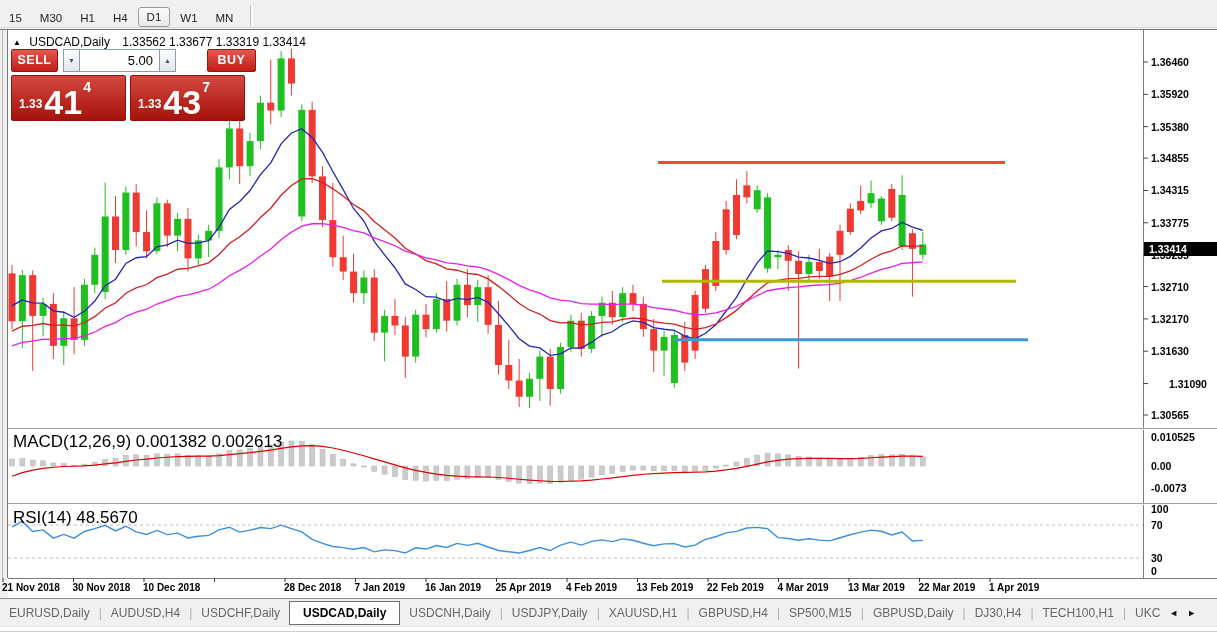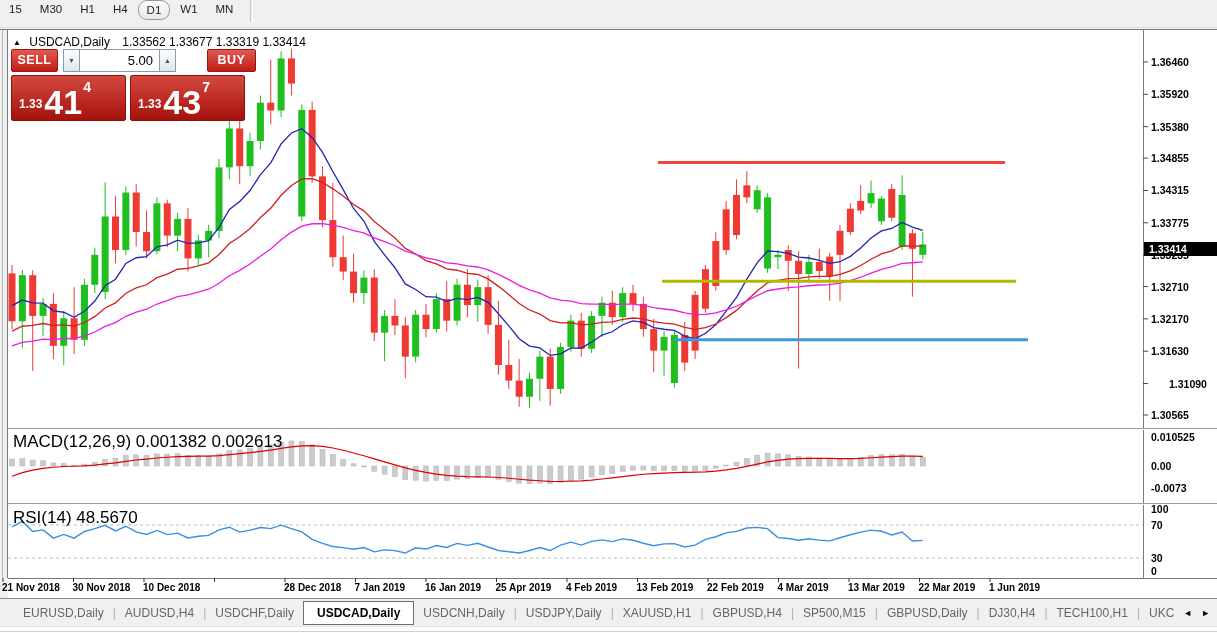--- a/index.html
+++ b/index.html
@@ -1,23 +1,23 @@
 <!DOCTYPE html>
 <html><head>
 <meta charset="utf-8">
 <style>
   html,body{margin:0;padding:0}
   body{position:relative;width:1217px;height:633px;overflow:hidden;background:#f0f0f0;
        font-family:"Liberation Sans",sans-serif;-webkit-font-smoothing:antialiased}
   .abs{position:absolute}
   
-  #toolbar{left:0;top:0;width:1217px;height:27px;background:#f0f0f0;display:flex;align-items:flex-start;
+  #toolbar{left:0;top:0;width:1217px;height:27px;background:#f0f0f0;display:flex;align-items:flex-end;
            font-size:11.5px;color:#222;z-index:20;border-bottom:1px solid #dcdcdc}
   .tf{padding:3px 8px;margin:0 1px;cursor:default}
-  .tf-active{border:1px solid #9a9a9a;background:linear-gradient(#fbfbfb,#e9e9e9);border-radius:9px}
+  .tf-active{border:1px solid #9a9a9a;background:linear-gradient(#fbfbfb,#e9e9e9);border-radius:3px}
   .tb-sep{width:1px;height:22px;border-left:1px solid #c6c6c6;border-right:1px solid #ffffff;margin-left:8px}
   .hline{left:0;width:1217px;height:1px;z-index:4}
   .vline{top:30px;width:1px;height:548px;z-index:4}
   
   #chartbg{left:8px;top:30px;width:1209px;height:568px;background:#fff;z-index:0}
   #title{left:13px;top:35px;z-index:10;font-size:12px;color:#000;white-space:nowrap}
   #title .arrow{font-size:8px;position:relative;top:-1px}
   #title .sym{margin-left:5px}
   #title .ohlc{margin-left:9px}
   
@@ -42,21 +42,21 @@
   
   .axlab{position:absolute;left:1151px;font:700 10.5px "Liberation Sans",sans-serif;color:#000;z-index:10;white-space:nowrap}
   .sublab{position:absolute;left:1151px;font:700 10.5px "Liberation Sans",sans-serif;color:#000;z-index:10;white-space:nowrap}
   #curprice{left:1144px;width:69px;height:14px;background:#000;color:#fff;font:700 10.5px "Liberation Sans",sans-serif;
             line-height:14px;padding-left:5px;z-index:11}
   .panelab{position:absolute;left:13px;font-size:17px;color:#000;z-index:10;white-space:nowrap}
   .datelab{position:absolute;top:582px;font:700 10px "Liberation Sans",sans-serif;color:#000;z-index:10;white-space:nowrap}
   
   #tabsep{left:0;top:598px;width:1217px;height:1px;background:#8a8a8a;z-index:6}
   #tabbar{left:0;top:599px;width:1026px;height:27px;background:#f0f0f0;display:flex;align-items:center;
-          font-size:12px;color:#666;z-index:20;padding-left:14px;box-sizing:border-box}
+          font-size:12px;color:#666;z-index:20;box-sizing:border-box}
   .tab{padding:0 9px;cursor:pointer;white-space:nowrap}
   .tab-active{background:#fff;border:1px solid #6e6e6e;color:#000;font-weight:700;padding:4px 13px;cursor:default}
   .tdiv{color:#b0b0b0}
   #tabarrows{margin-left:auto;display:flex;align-items:center;gap:9px;padding-right:8px;color:#111;font-size:9px}
   #botstrip{left:0;top:626px;width:1217px;height:7px;background:#fdfdfd;border-top:1px solid #e6e6e6;z-index:20}
   #botline{left:0;top:631px;width:1217px;height:1px;background:#cfcfcf;z-index:21}
   svg{position:absolute;left:0;top:0;z-index:5;pointer-events:none}
 </style>
 </head>
 <body>
@@ -177,21 +177,21 @@
 <div class="datelab" style="left: 284px; top: 582px;">28 Dec 2018</div>
 <div class="datelab" style="left: 354.5px; top: 582px;">7 Jan 2019</div>
 <div class="datelab" style="left: 425px; top: 582px;">16 Jan 2019</div>
 <div class="datelab" style="left: 495.5px; top: 582px;">25 Apr 2019</div>
 <div class="datelab" style="left: 566px; top: 582px;">4 Feb 2019</div>
 <div class="datelab" style="left: 636.5px; top: 582px;">13 Feb 2019</div>
 <div class="datelab" style="left: 707px; top: 582px;">22 Feb 2019</div>
 <div class="datelab" style="left: 777.5px; top: 582px;">4 Mar 2019</div>
 <div class="datelab" style="left: 848px; top: 582px;">13 Mar 2019</div>
 <div class="datelab" style="left: 918.5px; top: 582px;">22 Mar 2019</div>
-<div class="datelab" style="left: 989px; top: 582px;">1 Jun 2019</div>
+<div class="datelab" style="left: 989px; top: 582px;">1 Apr 2019</div>
 <svg width="1217" height="633">
     <defs>
       <clipPath id="mclip">
         <rect x="8" y="31" width="1135" height="396"></rect>
       </clipPath>
       <clipPath id="dclip">
         <rect x="8" y="431" width="1135" height="71"></rect>
       </clipPath>
       <clipPath id="rclip">
         <rect x="8" y="506" width="1135" height="71"></rect>

